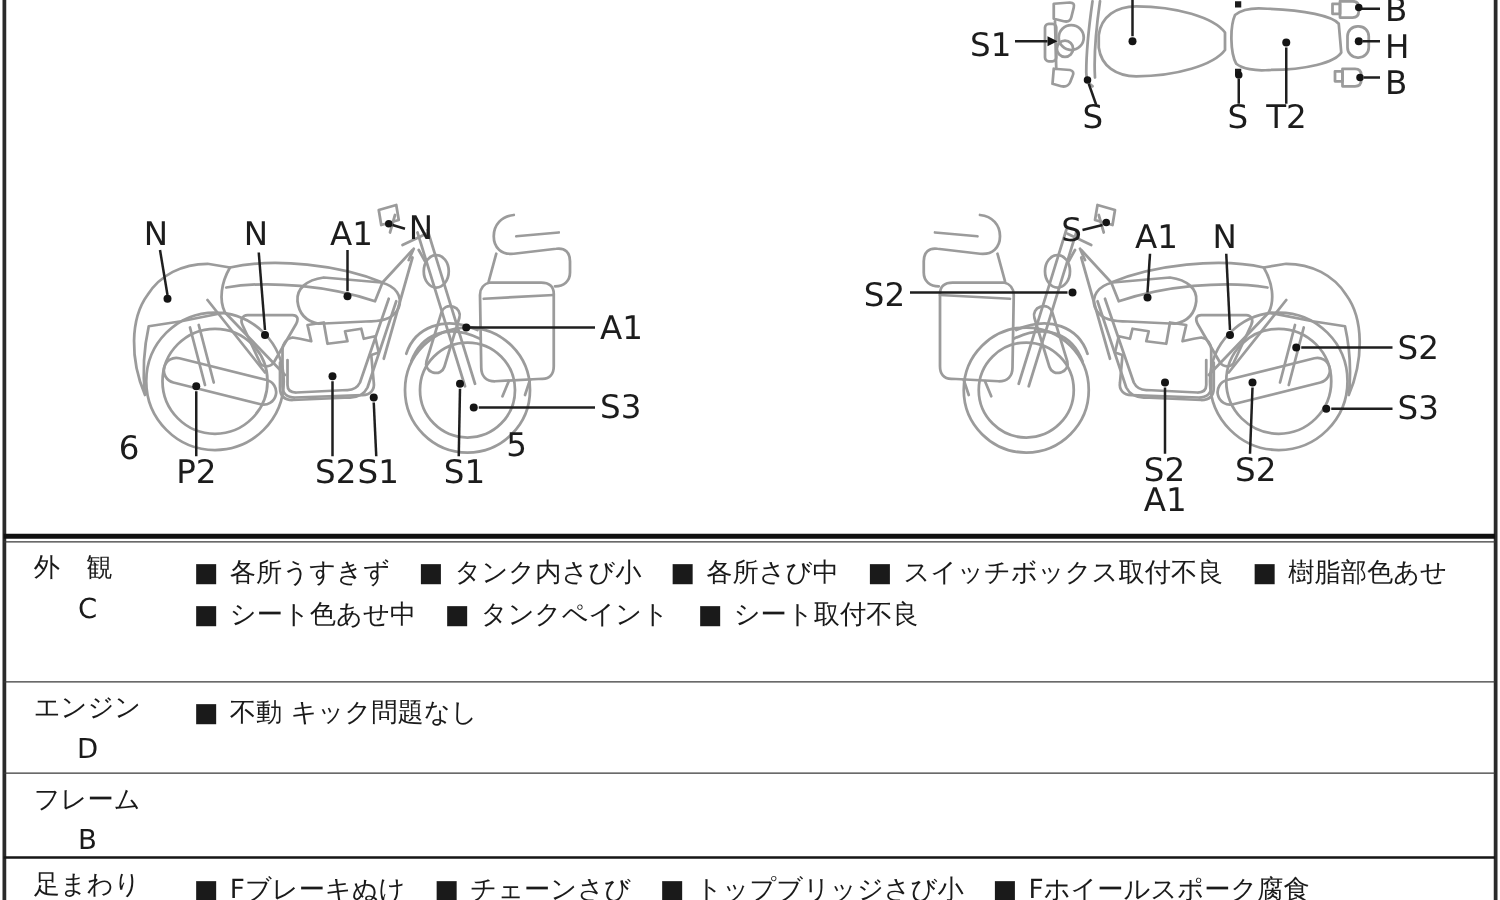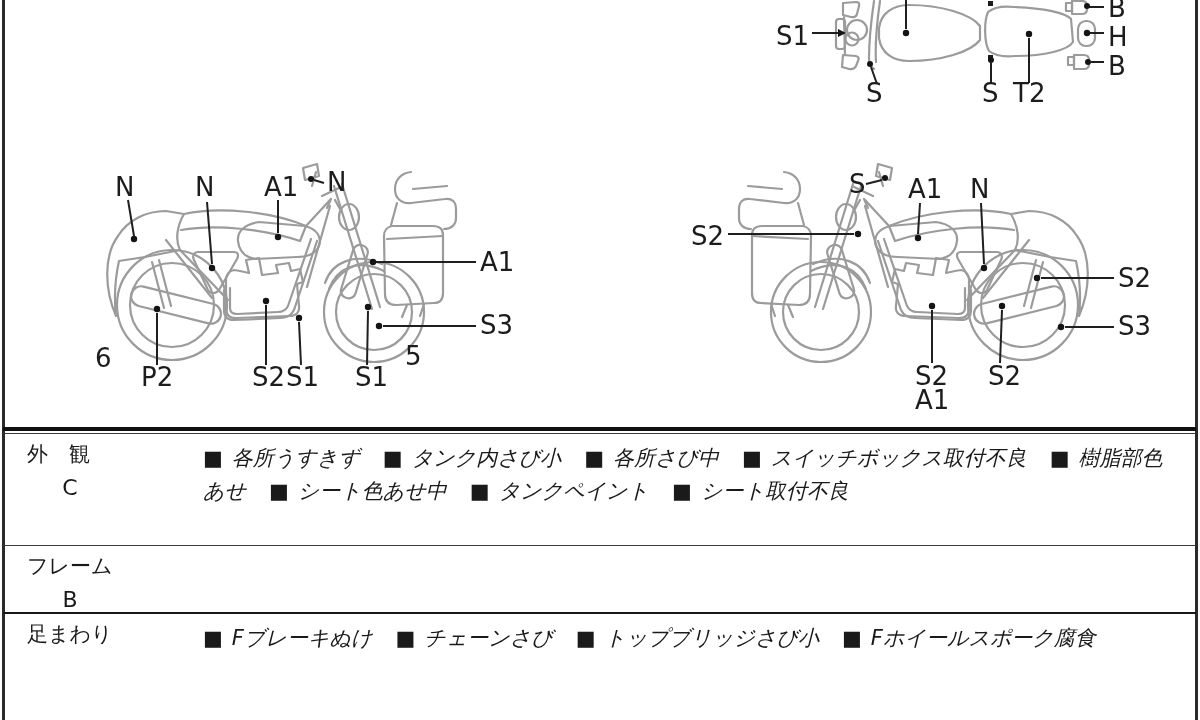--- a/index.html
+++ b/index.html
@@ -6,32 +6,32 @@
   body{width:1200px;height:720px;position:relative;overflow:hidden;
        font-family:"DejaVu Sans","Liberation Sans",sans-serif;color:#1a1a1a;}
   .vborder{position:absolute;top:0;bottom:0;width:2.5px;background:#2a2a2a;}
   .vborder.left{left:2px;}
   .vborder.right{left:1195px;}
   svg.diagram{position:absolute;left:0;top:0;}
   .lbl{font-family:"DejaVu Sans","Liberation Sans",sans-serif;font-size:26px;fill:#1c1c1c;}
   .tbl{position:absolute;left:3px;top:427px;width:1193px;}
   .tbl .bar{height:4px;background:#101010;}
   .tbl .gap{height:2px;}
-  .trow{display:flex;box-sizing:border-box;border-top:1.5px solid #3a3a3a;gap:48px;}
+  .trow{display:flex;box-sizing:border-box;border-top:1.5px solid #3a3a3a;}
   .trow.r1{height:112px;}
   .trow.r2{height:73px;}
   .trow.r3{height:67px;}
   .trow.r4{height:80px;border-top:2px solid #161616;}
   .cat-col{width:152px;box-sizing:border-box;padding:8px 0 0 24px;flex:none;}
   .cat{font-size:21px;line-height:24px;white-space:nowrap;}
   .grade{width:86px;text-align:center;font-size:22px;margin-top:9px;}
   .items-col{flex:1;box-sizing:border-box;padding:8px 14px 0 0;
              font-size:21px;line-height:33px;}
   .blt{margin-right:9px;}
-  .item{margin-right:23px;font-style:italic;}
+  .item{margin-right:23px;}
 </style>
 </head>
 <body>
 
 <div class="vborder left"></div>
 <div class="vborder right"></div>
 
 <svg class="diagram" width="1200" height="430" viewBox="0 0 1200 430">
   <defs>
 
@@ -210,20 +210,27 @@
   <div class="gap"></div>
 
   <div class="trow r1">
     <div class="cat-col">
       <div class="cat">外　観</div>
       <div class="grade">C</div>
     </div>
     <div class="items-col"><span class="item"><span class="blt">■</span><span>各所うすきず</span></span><span class="item"><span class="blt">■</span><span>タンク内さび小</span></span><span class="item"><span class="blt">■</span><span>各所さび中</span></span><span class="item"><span class="blt">■</span><span>スイッチボックス取付不良</span></span><span class="item"><span class="blt">■</span><span>樹脂部色あせ</span></span><span class="item"><span class="blt">■</span><span>シート色あせ中</span></span><span class="item"><span class="blt">■</span><span>タンクペイント</span></span><span class="item"><span class="blt">■</span><span>シート取付不良</span></span></div>
   </div>
 
+  <div class="trow r2">
+    <div class="cat-col">
+      <div class="cat">エンジン</div>
+      <div class="grade">D</div>
+    </div>
+    <div class="items-col"><span class="item"><span class="blt">■</span><span>不動 キック問題なし</span></span></div>
+  </div>
 
   <div class="trow r3">
     <div class="cat-col">
       <div class="cat">フレーム</div>
       <div class="grade">B</div>
     </div>
   </div>
 
   <div class="trow r4">
     <div class="cat-col">

